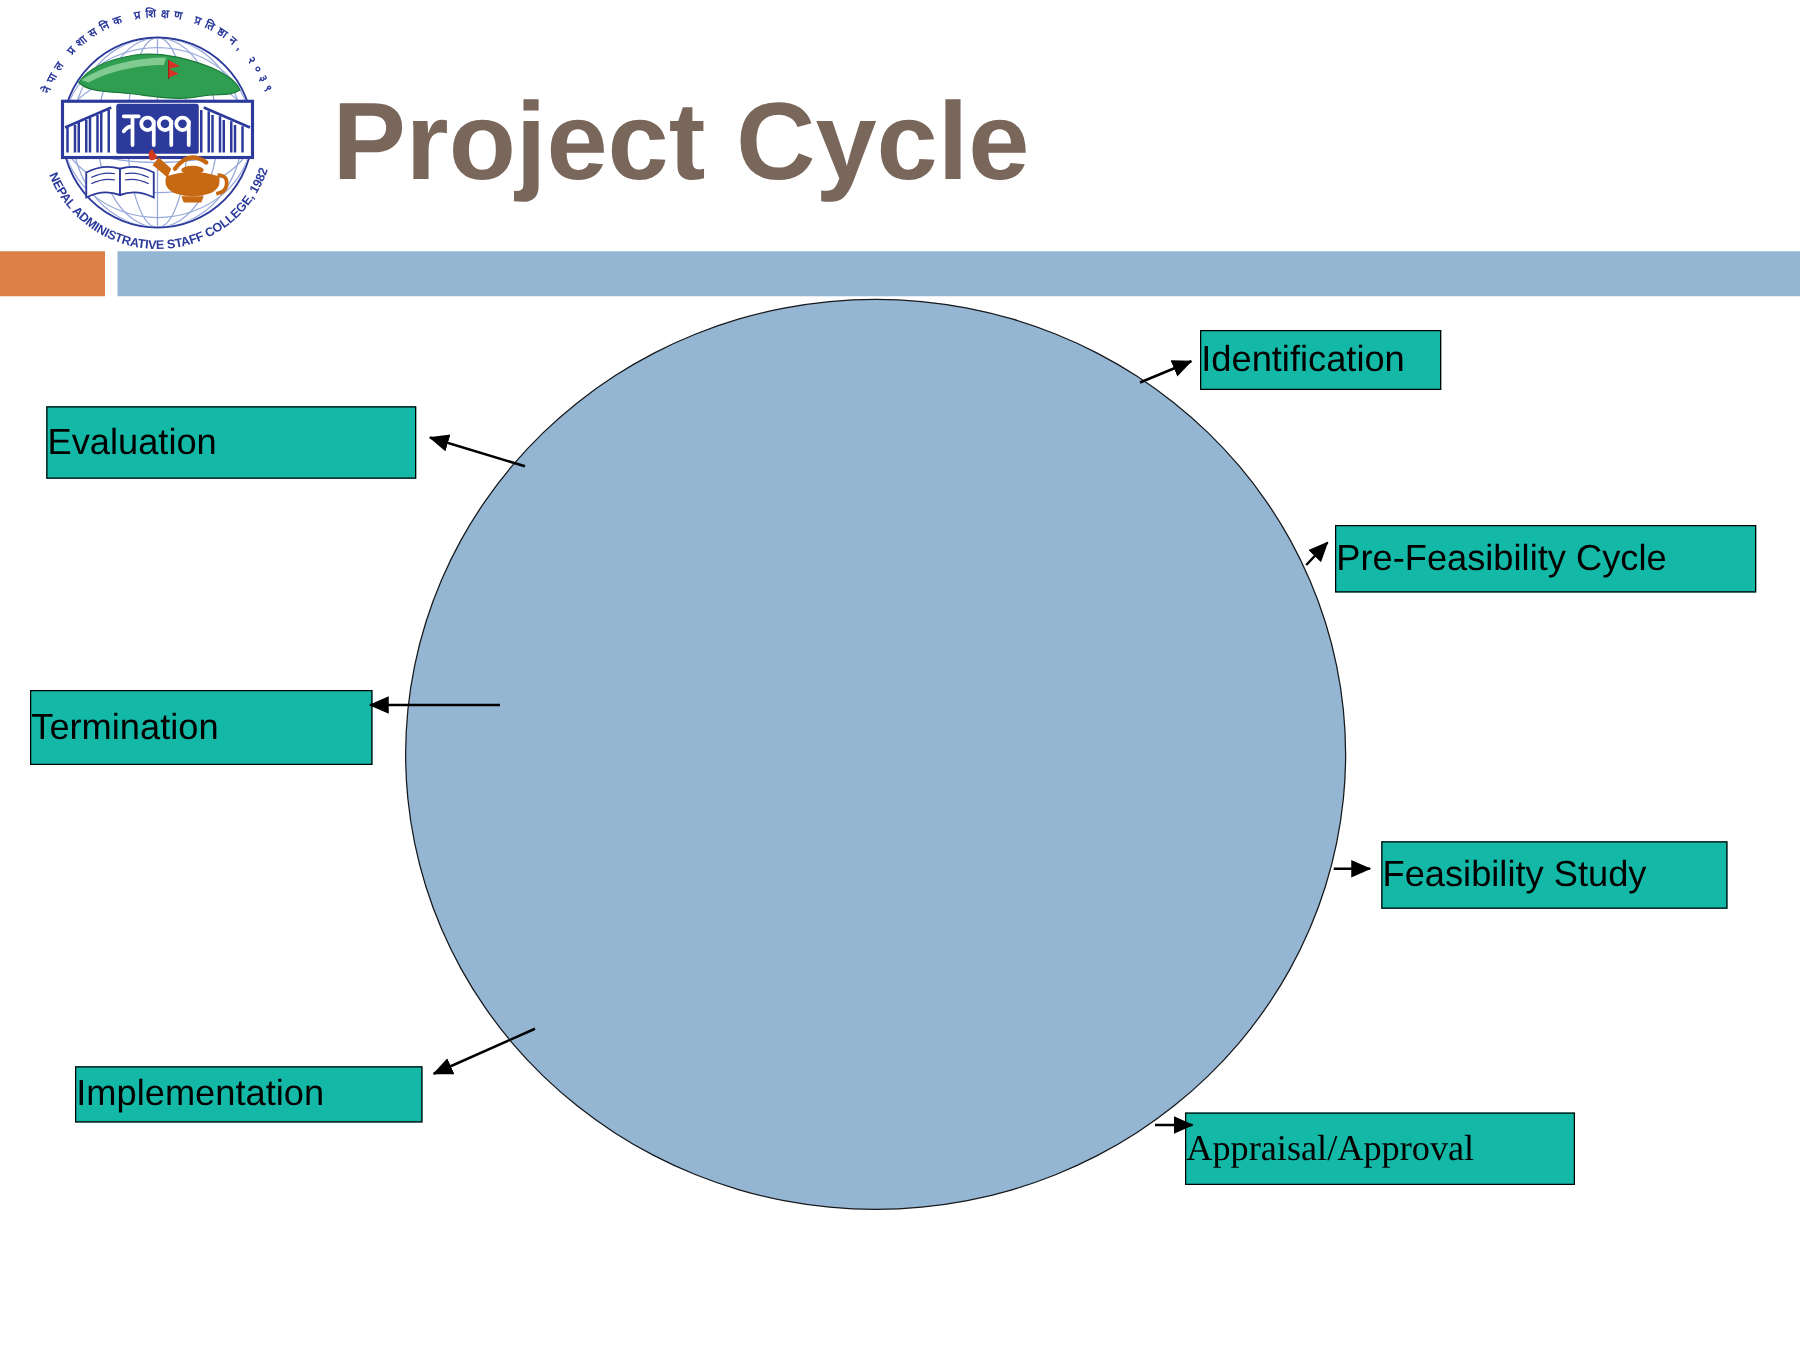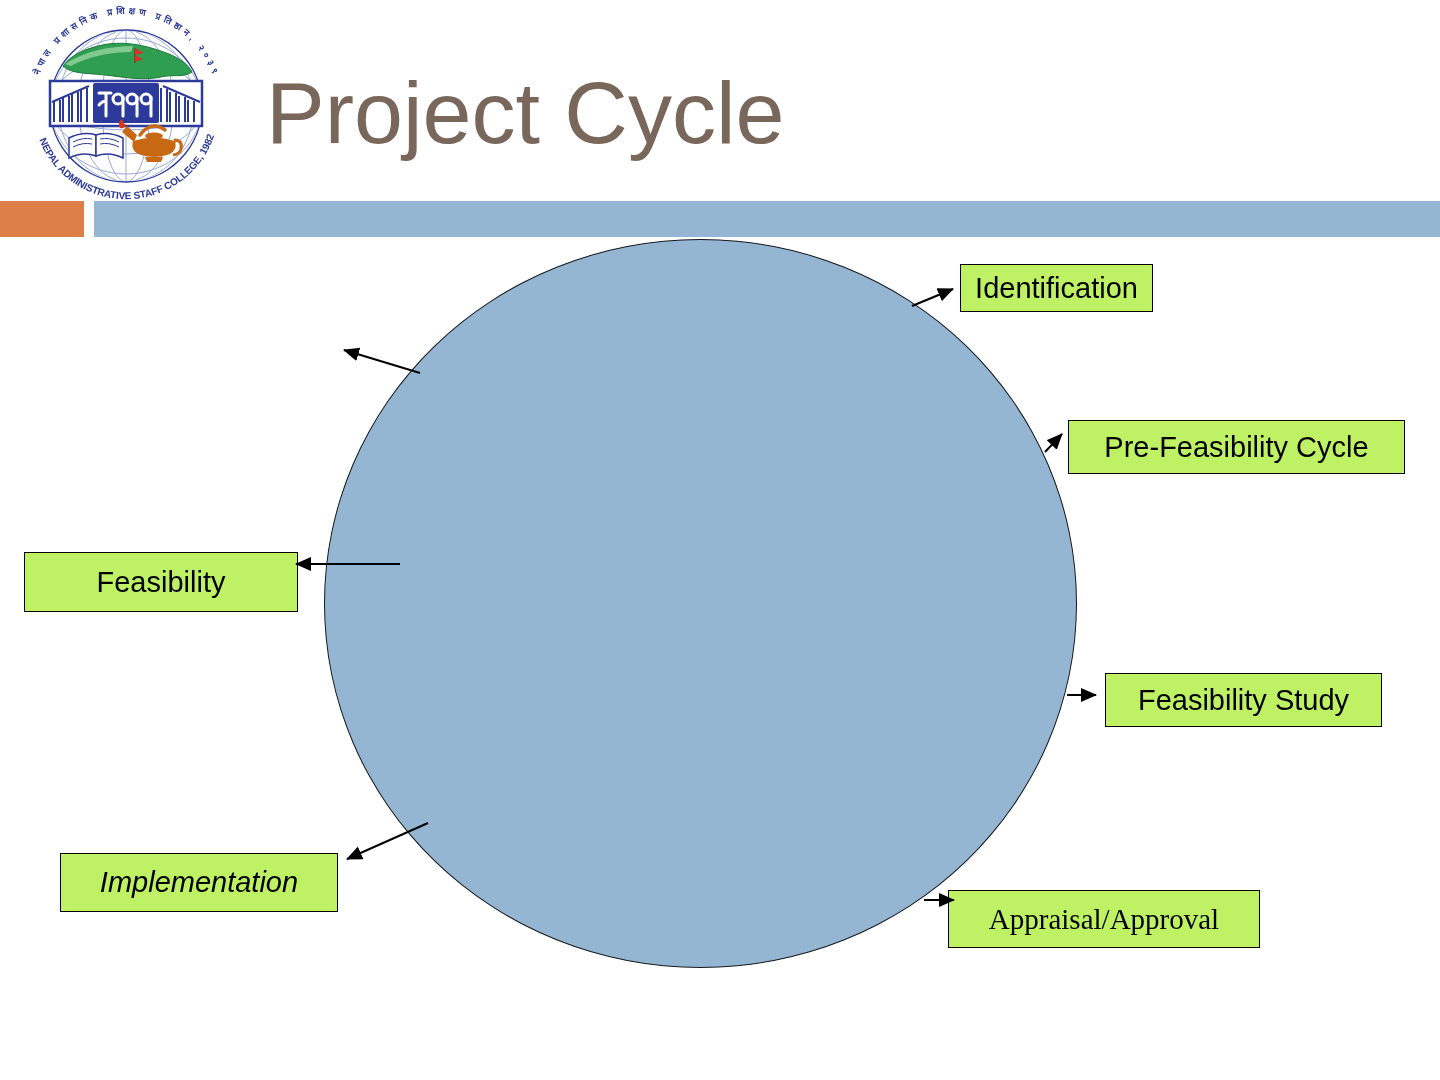--- a/index.html
+++ b/index.html
@@ -7,43 +7,43 @@
   body{
     width:1440px;height:1080px;background:#ffffff;position:relative;overflow:hidden;
     font-family:"Liberation Sans", sans-serif;
   }
   .slide{position:absolute;inset:0;}
 
   
   .logo{position:absolute;left:12px;top:2px;width:232px;height:218px;}
   .title{
     position:absolute;left:266px;top:58px;height:110px;line-height:110px;
-    font-size:88px;font-weight:normal;color:#7a675b;white-space:nowrap;
+    font-size:88px;font-weight:bold;color:#7a675b;white-space:nowrap;
   }
   .accent-orange{position:absolute;left:0;top:201px;width:84px;height:36px;background:#DD8047;}
   .accent-bar{position:absolute;left:94px;right:0;top:201px;height:36px;background:#94B6D2;}
 
   
   .cycle-circle{
     position:absolute;left:324px;top:239px;width:753px;height:729px;
     background:#94B6D2;border:1.6px solid #16181c;border-radius:50%;box-sizing:border-box;
   }
 
   
   .label{
-    position:absolute;display:flex;align-items:center;justify-content:center;
-    background:#bef264;border:1.6px solid #000000;box-sizing:border-box;
+    position:absolute;display:flex;align-items:center;
+    background:#14b8a6;border:1.6px solid #000000;box-sizing:border-box;
     font-size:29px;color:#000000;white-space:nowrap;
   }
   #box-identification{left:960px;top:264px;width:193px;height:48px;}
   #box-evaluation{left:37px;top:325px;width:296px;height:58px;}
   #box-prefeasibility{left:1068px;top:420px;width:337px;height:54px;}
   #box-termination{left:24px;top:552px;width:274px;height:60px;}
   #box-feasibility{left:1105px;top:673px;width:277px;height:54px;}
-  #box-implementation{left:60px;top:853px;width:278px;height:59px;font-style:italic;}
+  #box-implementation{left:60px;top:853px;width:278px;height:45px;}
   #box-appraisal{left:948px;top:890px;width:312px;height:58px;font-family:Liberation Serif, serif;}
 
   .arrows{position:absolute;inset:0;pointer-events:none;}
 </style>
 </head>
 <body>
 
 <div class="slide">
 
   <svg class="logo" viewBox="0 0 230 218">
@@ -127,25 +127,28 @@
   <div class="title">Project Cycle</div>
 
   <div class="accent-orange"></div>
   <div class="accent-bar"></div>
 
   <div class="cycle-circle"></div>
 
   <div class="label" id="box-identification">
     <span>Identification</span>
   </div>
+  <div class="label" id="box-evaluation">
+    <span>Evaluation</span>
+  </div>
   <div class="label" id="box-prefeasibility">
     <span>Pre-Feasibility Cycle</span>
   </div>
   <div class="label" id="box-termination">
-    <span>Feasibility</span>
+    <span>Termination</span>
   </div>
   <div class="label" id="box-feasibility">
     <span>Feasibility Study</span>
   </div>
   <div class="label" id="box-implementation">
     <span>Implementation</span>
   </div>
   <div class="label" id="box-appraisal">
     <span>Appraisal/Approval</span>
   </div>

